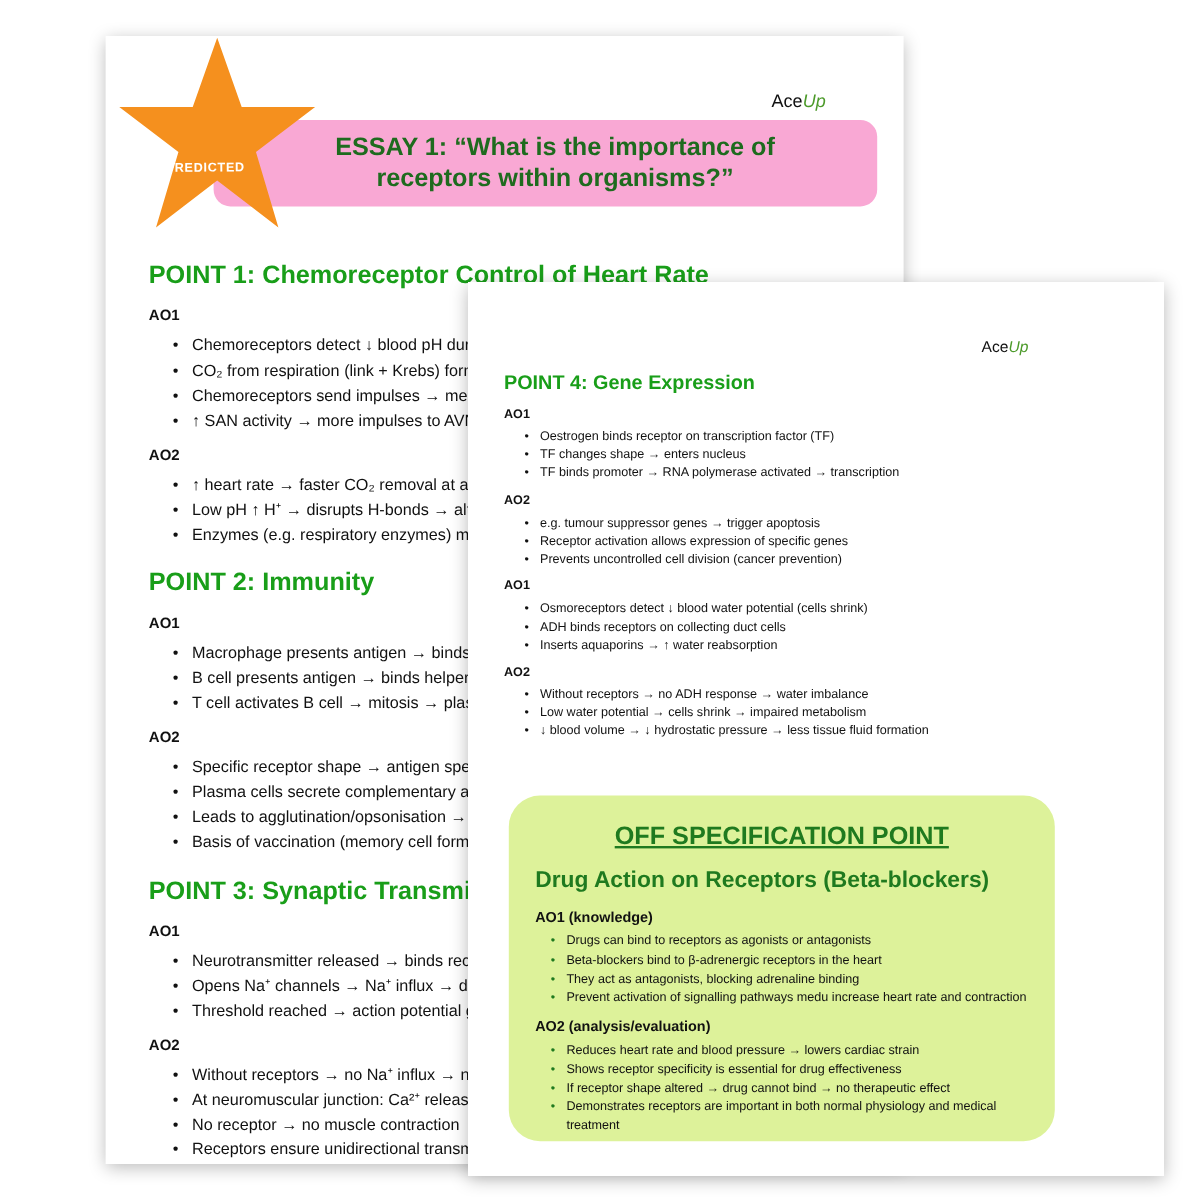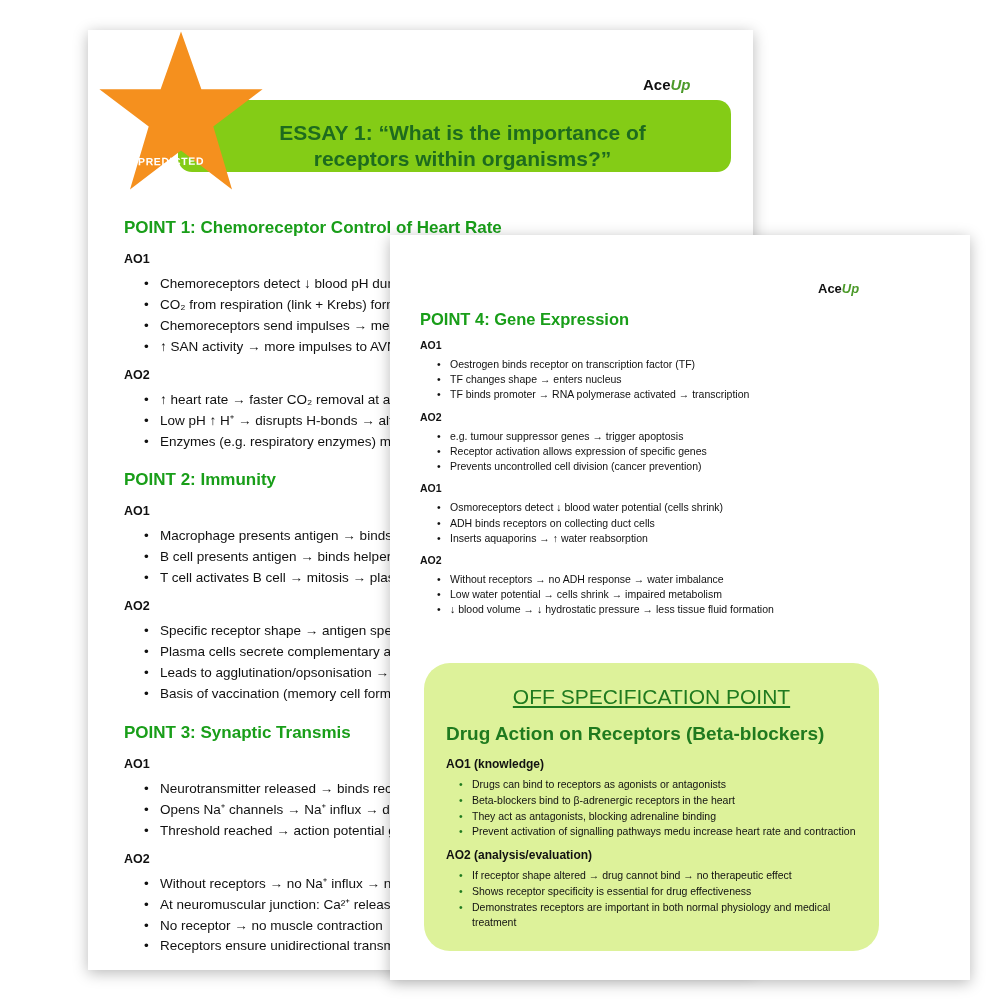--- a/index.html
+++ b/index.html
@@ -32,21 +32,21 @@
     left: 390px;
     top: 235px;
     width: 580px;
     height: 745px;
     z-index: 3;
   }
 
   
   .brand {
     position: absolute;
-    font-weight: bold;
+    font-weight: normal;
     font-size: 15px;
     color: #111111;
     letter-spacing: 0;
   }
   .brand i {
     color: #4c9a2a;
     font-style: italic;
   }
 
   
@@ -66,35 +66,34 @@
   }
   #star-badge .predicted-label {
     position: absolute;
     left: 42px;
     top: 106px;
     font-size: 10.5px;
     font-weight: bold;
     color: #ffffff;
     letter-spacing: 0.6px;
     transform: rotate(-0.5deg);
-    margin-top: 21px;
   }
 
   
   #essay-banner {
     position: absolute;
     left: 178px;
     top: 100px;
     width: 553px;
     height: 72px;
-    background: #84cc16;
+    background: #f9a8d4;
     border-radius: 14px;
     z-index: 2;
     display: flex;
-    align-items: flex-end;
+    align-items: center;
     justify-content: center;
     text-align: center;
   }
   #essay-banner .banner-text {
     color: #1e6b1e;
     font-size: 21px;
     font-weight: bold;
     line-height: 1.25;
     padding: 0 70px 0 86px;
   }
@@ -106,21 +105,21 @@
   .back-body {
     position: absolute;
     left: 124px;
     top: 200px;
     width: 600px;
     z-index: 2;
   }
   .point-heading {
     color: #199e19;
     font-weight: bold;
-    font-size: 17px;
+    font-size: 21px;
     margin: 18px 0 14px 0;
   }
   .ao-label {
     font-weight: bold;
     font-size: 12.5px;
     color: #111;
     margin: 10px 0 8px 0;
   }
   ul.bullets {
     margin: 0 0 6px 0;
@@ -174,21 +173,21 @@
     height: 288px;
     background: #ddf29a;
     border-radius: 26px;
     z-index: 5;
     padding: 14px 20px 10px 20px;
     box-sizing: border-box;
   }
   #offspec .offspec-title {
     text-align: center;
     color: #1f7a1f;
-    font-weight: normal;
+    font-weight: bold;
     font-size: 21px;
     text-decoration: underline;
     margin: 8px 0 14px 0;
   }
   #offspec .offspec-sub {
     color: #1f7a1f;
     font-weight: bold;
     font-size: 19px;
     margin: 0 0 12px 2px;
   }
@@ -322,17 +321,18 @@
   <div class="offspec-sub">Drug Action on Receptors (Beta-blockers)</div>
   <div class="ao-label">AO1 (knowledge)</div>
   <ul class="bullets">
     <li>Drugs can bind to receptors as agonists or antagonists</li>
     <li>Beta-blockers bind to β-adrenergic receptors in the heart</li>
     <li>They act as antagonists, blocking adrenaline binding</li>
     <li>Prevent activation of signalling pathways medu increase heart rate and contraction</li>
   </ul>
   <div class="ao-label" style="">AO2 (analysis/evaluation)</div>
   <ul class="bullets">
+    <li>Reduces heart rate and blood pressure → lowers cardiac strain</li>
+    <li>Shows receptor specificity is essential for drug effectiveness</li>
     <li>If receptor shape altered → drug cannot bind → no therapeutic effect</li>
-    <li>Shows receptor specificity is essential for drug effectiveness</li>
     <li>Demonstrates receptors are important in both normal physiology and medical treatment</li>
   </ul>
 </div>
 
 </body></html>

